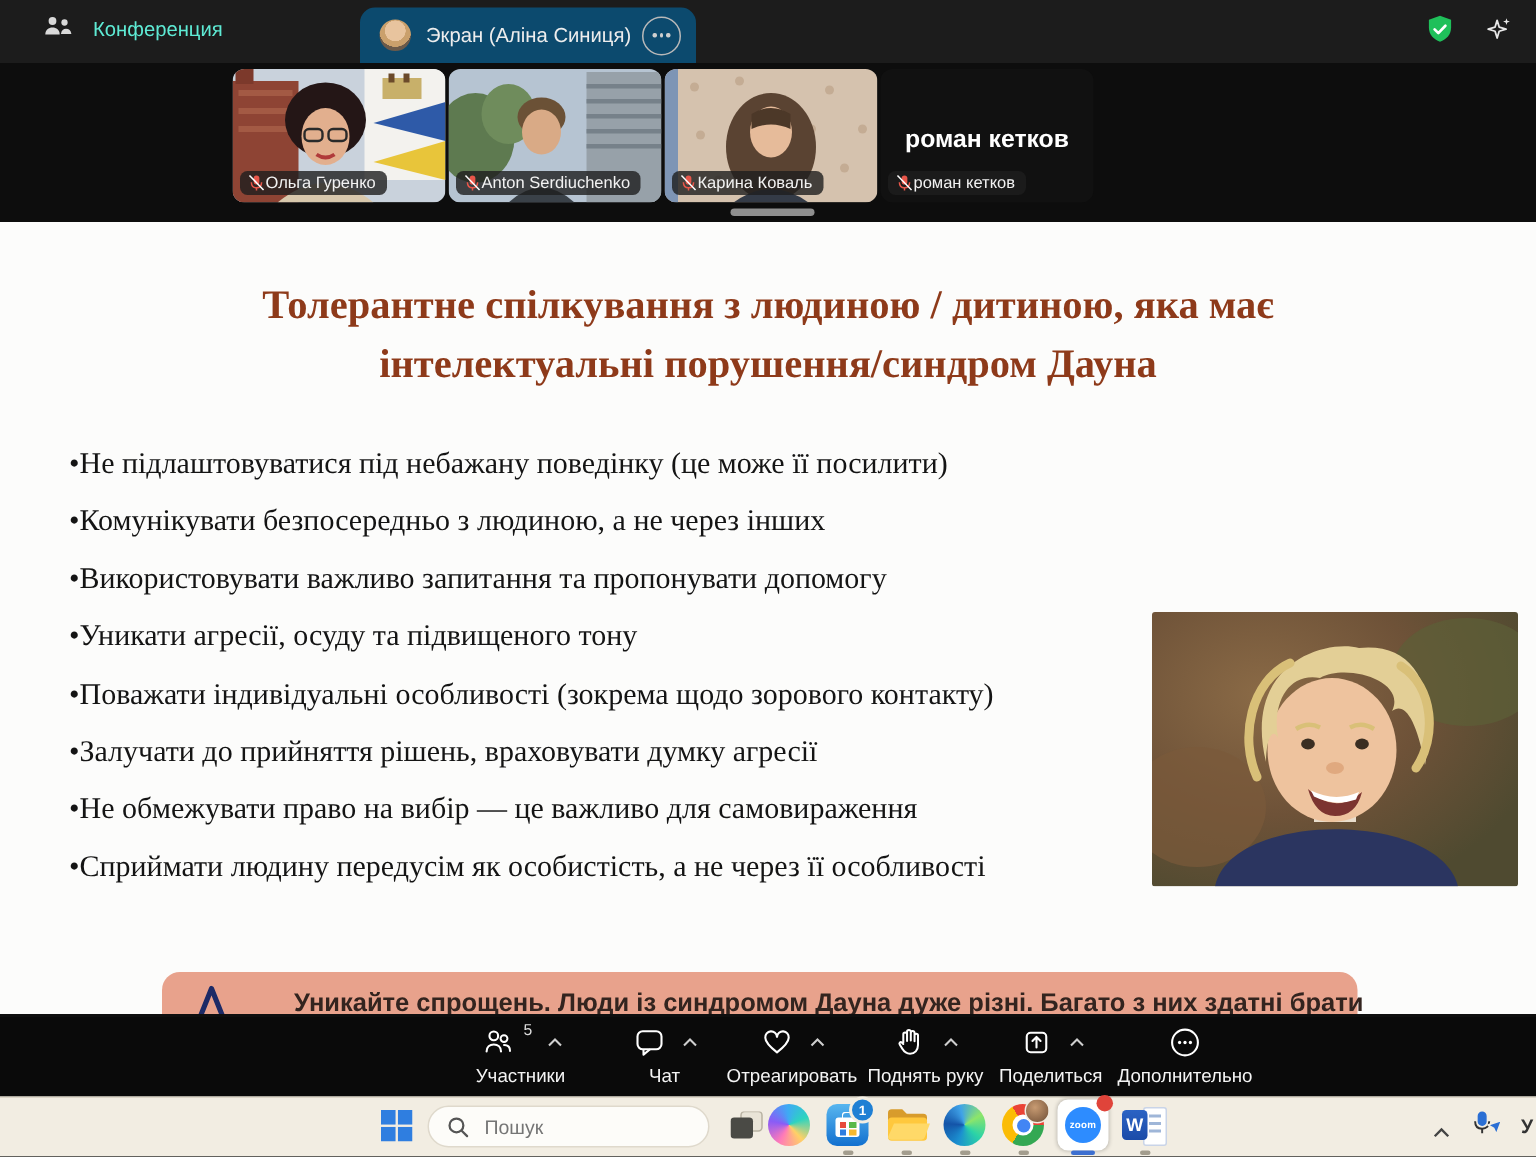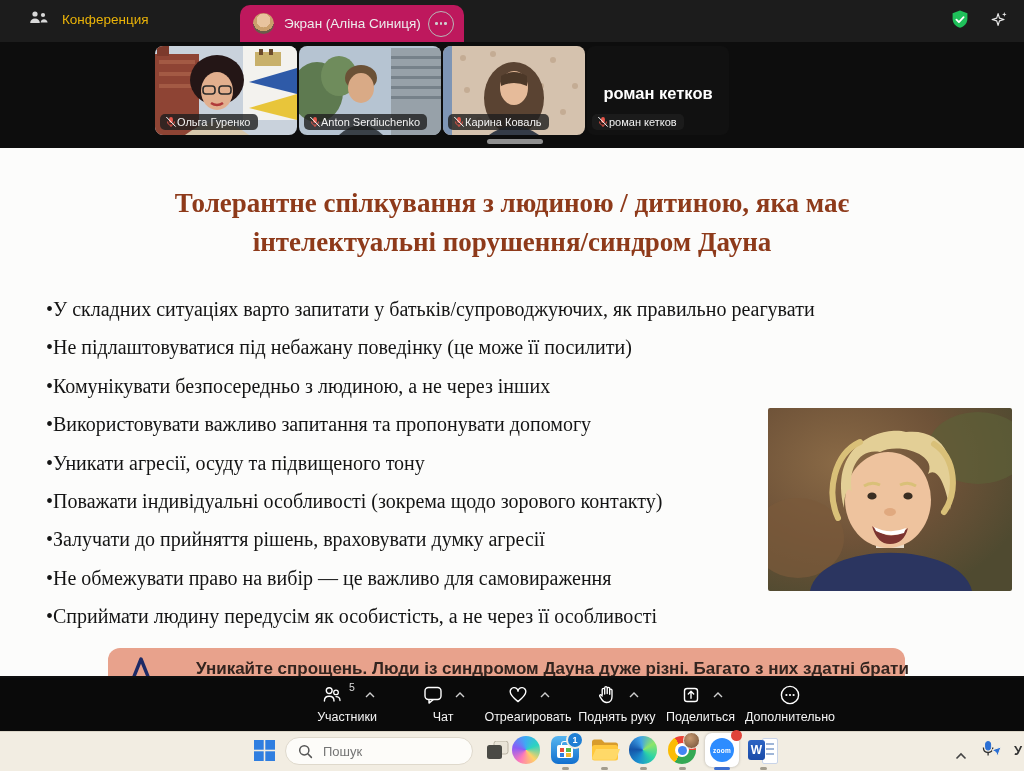--- a/index.html
+++ b/index.html
@@ -2,22 +2,22 @@
 <html><head>
 <meta charset="utf-8">
 <style>
   html,body{margin:0;padding:0;background:#000;}
   #screen{position:relative;width:1024px;height:771px;overflow:hidden;
           font-family:"Liberation Sans",sans-serif;background:#0f0f0f;}
 
   
   .topbar{position:absolute;left:0;top:0;width:1024px;height:42px;background:#1c1c1c;}
   .home-tab{position:absolute;left:28px;top:9px;display:flex;align-items:center;gap:12px;
-            color:#eab308;font-size:13.5px;}
-  .screen-tab{position:absolute;left:240px;top:5px;width:224px;height:37px;background:#be185d;
+            color:#5eead4;font-size:13.5px;}
+  .screen-tab{position:absolute;left:240px;top:5px;width:224px;height:37px;background:#0c4a6e;
               border-radius:10px 10px 0 0;display:flex;align-items:center;color:#ededed;font-size:13.5px;}
   .tab-avatar{width:21px;height:21px;border-radius:50%;margin:0 10px 0 13px;
               background:radial-gradient(circle at 50% 36%,#e8c49e 0 40%,#caa06c 41% 62%,#6b5a4a 63%);}
   .tab-more{margin-left:auto;margin-right:10px;width:24px;height:24px;border:1.4px solid #b9b9b9;
             border-radius:50%;display:flex;align-items:center;justify-content:center;gap:2px;}
   .tab-more i{width:2.6px;height:2.6px;border-radius:50%;background:#cfcfcf;}
   .topbar-right{position:absolute;right:14px;top:9px;display:flex;align-items:center;gap:17px;}
 
   
   .strip{position:absolute;left:0;top:42px;width:1024px;height:106px;background:#0d0d0d;}
@@ -217,21 +217,20 @@
     <div class="drag-handle"></div>
   </div>
 
   <div class="slide">
     <div class="slide-title">
       <div>Толерантне спілкування з людиною / дитиною, яка має</div>
       <div>інтелектуальні порушення/синдром Дауна</div>
     </div>
 
     <div class="bullets">
-      <div>•У складних ситуаціях варто запитати у батьків/супроводжуючих, як правильно реагувати</div>
       <div>•Не підлаштовуватися під небажану поведінку (це може її посилити)</div>
       <div>•Комунікувати безпосередньо з людиною, а не через інших</div>
       <div>•Використовувати важливо запитання та пропонувати допомогу</div>
       <div>•Уникати агресії, осуду та підвищеного тону</div>
       <div>•Поважати індивідуальні особливості (зокрема щодо зорового контакту)</div>
       <div>•Залучати до прийняття рішень, враховувати думку агресії</div>
       <div>•Не обмежувати право на вибір — це важливо для самовираження</div>
       <div>•Сприймати людину передусім як особистість, а не через її особливості</div>
     </div>
 

